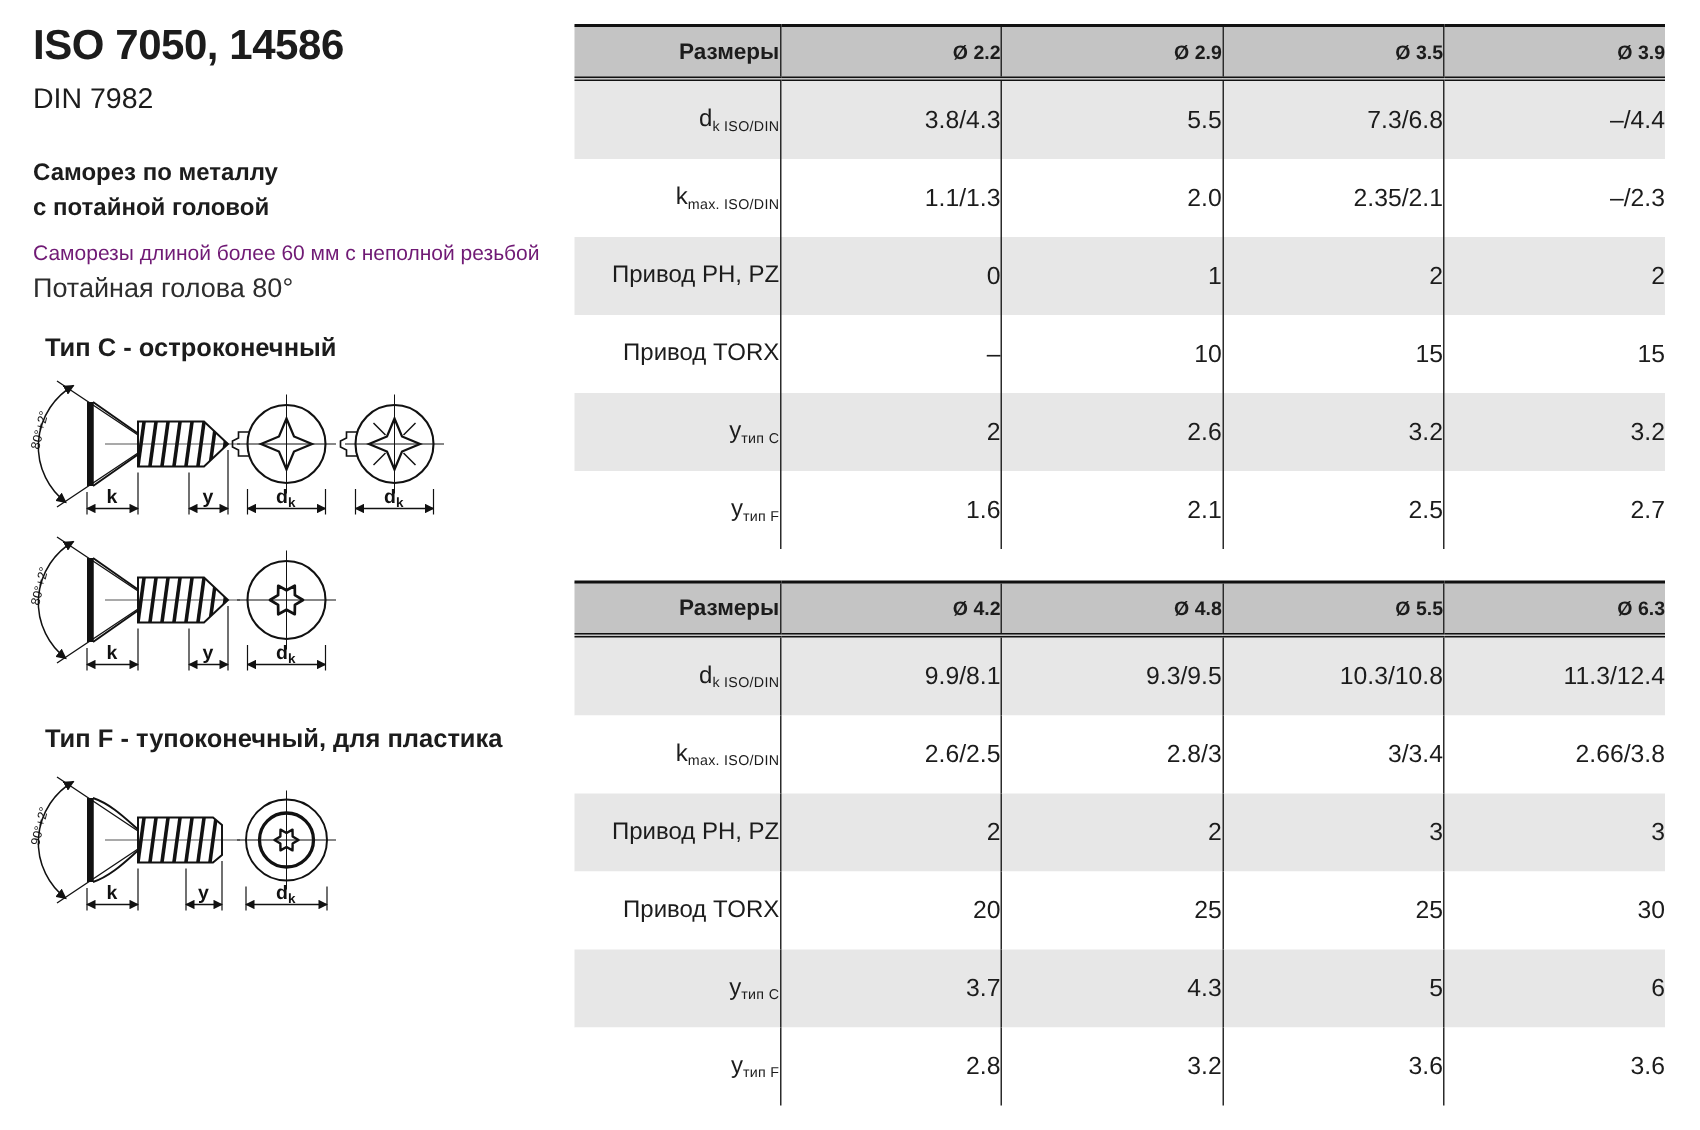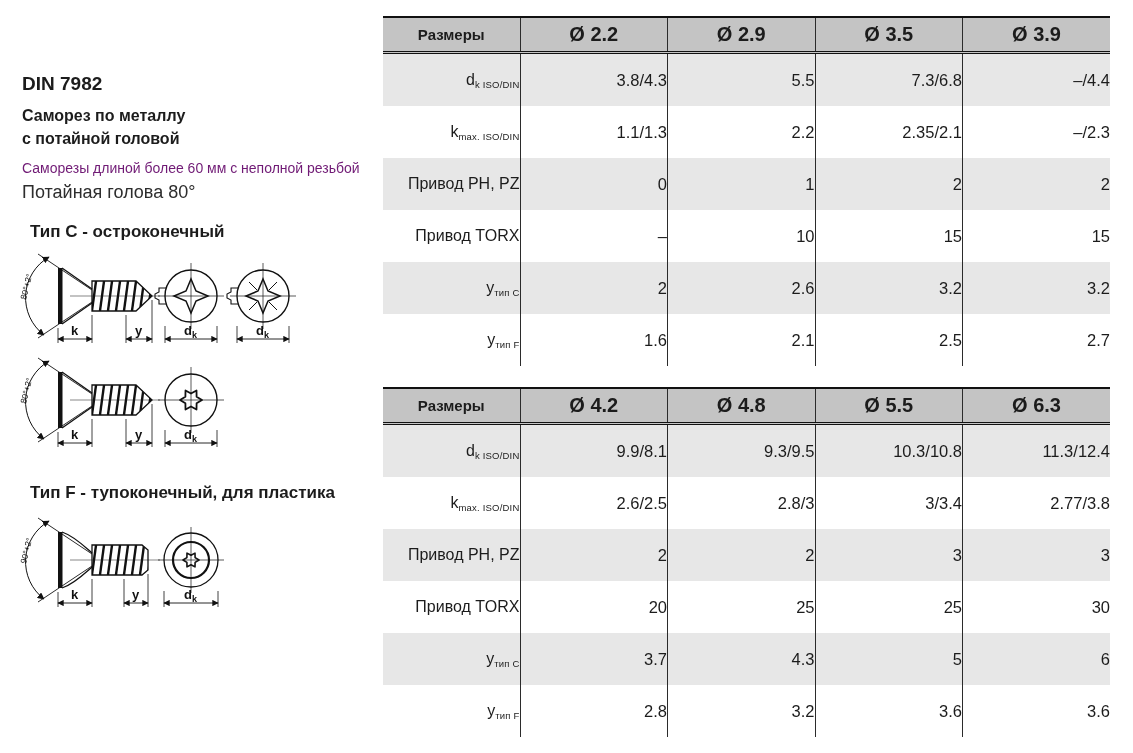--- a/index.html
+++ b/index.html
@@ -2,40 +2,40 @@
 <html><head>
 <meta charset="utf-8">
 <style>
   html,body{margin:0;padding:0;background:#fff;}
   #app{position:relative;width:1133px;height:753px;background:#fff;overflow:hidden;
        font-family:"Liberation Sans",sans-serif;color:#1c1c1c;}
   .abs{position:absolute;}
 
   
   .title{left:22px;top:14px;font-size:28px;font-weight:700;letter-spacing:-0.3px;}
-  .din{left:22px;top:73px;font-size:19px;font-weight:700;}
+  .din{left:22px;top:56px;font-size:19px;font-weight:400;}
   .prod{left:22px;top:104px;font-size:16px;font-weight:700;line-height:1.45;white-space:pre-line;}
   .desc1{left:22px;top:160px;font-size:14px;color:#701a75;}
   .desc2{left:22px;top:182px;font-size:18px;color:#2d2d2d;}
   .sect{font-size:17px;font-weight:700;}
   .sect-c{left:30px;top:222px;}
   .sect-f{left:30px;top:483px;}
   .draw1{left:18px;top:248px;}
   .draw2{left:18px;top:352px;}
   .draw3{left:18px;top:512px;}
 
   
   .tables{position:absolute;left:383px;top:16px;width:727px;}
   table.spec{border-collapse:collapse;table-layout:fixed;width:727px;}
   table.spec.second{margin-top:21px;}
   table.spec col.c0{width:137px;}
   table.spec col.cd{width:147.5px;}
   table.spec thead th{background:#c4c4c4;border-top:2px solid #111;border-bottom:3px double #111;
-      height:33px;font-size:15px;font-weight:700;text-align:center;padding:0;}
-  table.spec thead th.dia{font-size:20px;margin-top:40px;}
+      height:33px;font-size:15px;font-weight:700;text-align:right;padding:0;}
+  table.spec thead th.dia{font-size:13px;margin-top:40px;}
   table.spec th + th, table.spec td + td{border-left:1px solid #2b2b2b;}
   table.spec tbody td{height:52px;text-align:right;vertical-align:middle;
       font-size:16.5px;padding:0;background:#fff;}
   table.spec tr.alt td{background:#e7e7e7;}
   td.lbl .main{font-size:16px;}
   td.lbl sub{font-size:9.5px;vertical-align:-3px;letter-spacing:0.2px;}
 
   
   svg text{font-family:"Liberation Sans",sans-serif;fill:#111;}
   svg text.dim{font-size:13px;font-weight:700;}
@@ -51,20 +51,21 @@
     <defs>
       <marker id="ar" viewBox="0 0 10 10" refX="9" refY="5" markerWidth="7" markerHeight="7" orient="auto-start-reverse">
         <path d="M0,0 L10,5 L0,10 z" fill="#111"></path>
       </marker>
       <pattern id="thr" width="8" height="100" patternUnits="userSpaceOnUse">
         <line x1="7" y1="26" x2="1" y2="70" stroke="#111" stroke-width="2.4"></line>
       </pattern>
     </defs>
   </svg>
 
+  <div class="abs title">ISO 7050, 14586</div>
   <div class="abs din">DIN 7982</div>
   <div class="abs prod">Саморез по металлу
 с потайной головой</div>
   <div class="abs desc1">Саморезы длиной более 60 мм с неполной резьбой</div>
   <div class="abs desc2">Потайная голова 80°</div>
   <div class="abs sect sect-f">Тип F - тупоконечный, для пластика</div>
   <div class="abs sect sect-c">Тип C - остроконечный</div>
 
   <svg class="abs draw1" width="350" height="100" viewBox="0 0 350 100">
     <g stroke="#111" fill="none" stroke-width="1.3">
@@ -212,21 +213,21 @@
         <tr class="alt">
           <td class="lbl"><span class="main">d</span><sub>k ISO/DIN</sub></td>
           <td>3.8/4.3</td>
           <td>5.5</td>
           <td>7.3/6.8</td>
           <td>–/4.4</td>
         </tr>
         <tr>
           <td class="lbl"><span class="main">k</span><sub>max. ISO/DIN</sub></td>
           <td>1.1/1.3</td>
-          <td>2.2</td>
+          <td>2.0</td>
           <td>2.35/2.1</td>
           <td>–/2.3</td>
         </tr>
         <tr class="alt">
           <td class="lbl"><span class="main">Привод PH, PZ</span><sub></sub></td>
           <td>0</td>
           <td>1</td>
           <td>2</td>
           <td>2</td>
         </tr>
@@ -277,21 +278,21 @@
           <td>9.9/8.1</td>
           <td>9.3/9.5</td>
           <td>10.3/10.8</td>
           <td>11.3/12.4</td>
         </tr>
         <tr>
           <td class="lbl"><span class="main">k</span><sub>max. ISO/DIN</sub></td>
           <td>2.6/2.5</td>
           <td>2.8/3</td>
           <td>3/3.4</td>
-          <td>2.77/3.8</td>
+          <td>2.66/3.8</td>
         </tr>
         <tr class="alt">
           <td class="lbl"><span class="main">Привод PH, PZ</span><sub></sub></td>
           <td>2</td>
           <td>2</td>
           <td>3</td>
           <td>3</td>
         </tr>
         <tr>
           <td class="lbl"><span class="main">Привод TORX</span><sub></sub></td>

